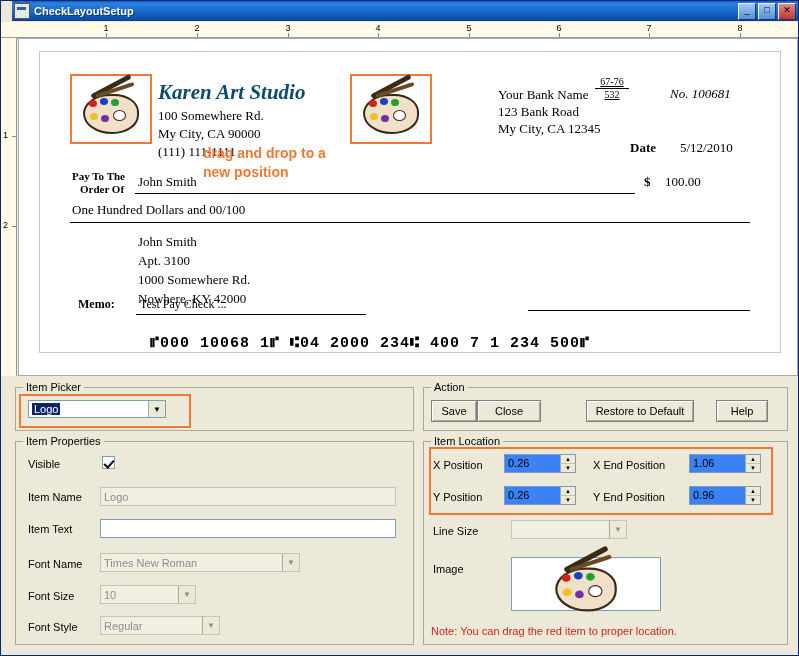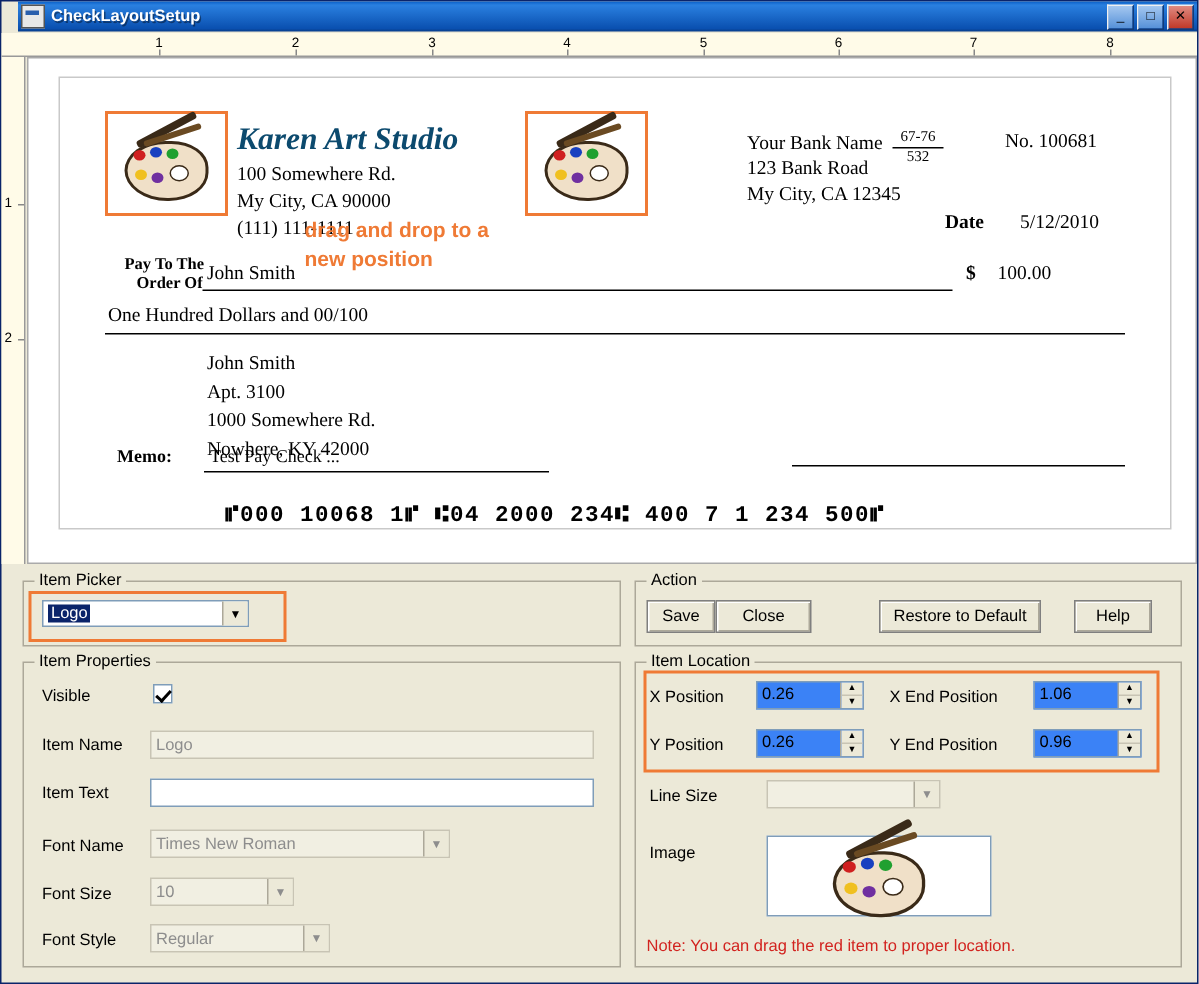--- a/index.html
+++ b/index.html
@@ -104,24 +104,24 @@
     font-weight:bold;font-style:italic;font-size:21px;color:#0c4a6e;
   }
   .addr{position:absolute;font-family:"Liberation Serif",serif;font-size:13px;color:#000;}
   .dragnote{
     position:absolute;color:#ef7a35;font-weight:bold;font-size:14px;
     line-height:19px;
   }
   .bank{position:absolute;font-family:"Liberation Serif",serif;font-size:13px;line-height:17px;}
   .frac{position:absolute;font-family:"Liberation Serif",serif;font-size:10px;text-align:center;}
   .frac .top{border-bottom:1px solid #000;padding-bottom:1px;}
-  .checkno{position:absolute;font-family:"Liberation Serif",serif;font-size:13px;}
+  .checkno{position:absolute;font-family:"Liberation Serif",serif;font-size:13px;font-style:italic;}
   .datelbl{position:absolute;font-family:"Liberation Serif",serif;font-size:13px;font-weight:bold;}
   .dateval{position:absolute;font-family:"Liberation Serif",serif;font-size:13px;}
-  .payto{position:absolute;font-family:"Liberation Serif",serif;font-size:11px;font-weight:bold;line-height:13px;margin-left:11px;}
+  .payto{position:absolute;font-family:"Liberation Serif",serif;font-size:11px;font-weight:bold;line-height:13px;}
   .payee{position:absolute;font-family:"Liberation Serif",serif;font-size:13px;}
   .hline{position:absolute;height:1px;background:#000;}
   .dollar{position:absolute;font-family:"Liberation Serif",serif;font-size:13px;font-weight:bold;}
   .amount{position:absolute;font-family:"Liberation Serif",serif;font-size:13px;}
   .words{position:absolute;font-family:"Liberation Serif",serif;font-size:13px;}
   .addrblock{position:absolute;font-family:"Liberation Serif",serif;font-size:13px;line-height:19px;}
   .memolbl{position:absolute;font-family:"Liberation Serif",serif;font-size:12px;font-weight:bold;}
   .memoval{position:absolute;font-family:"Liberation Serif",serif;font-size:12px;}
   .micr{
     position:absolute;font-family:"Liberation Mono",monospace;
@@ -271,21 +271,21 @@
       <div class="addr" style="left:118px;top:74px;">My City, CA 90000</div>
       <div class="addr" style="left:118px;top:92px;">(111) 111-1111</div>
 
       <div class="dragnote" style="left:163px;top:92px;white-space:pre;">drag and drop to a
 new position</div>
 
       <div class="bank" style="left:458px;top:34px;">Your Bank Name</div>
       <div class="bank" style="left:458px;top:51px;">123 Bank Road</div>
       <div class="bank" style="left:458px;top:68px;">My City, CA 12345</div>
 
-      <div class="frac" style="left:555px;top:34px;width:34px;">
+      <div class="frac" style="left:555px;top:24px;width:34px;text-decoration:underline;">
         <div class="top">67-76</div>
         <div>532</div>
       </div>
 
       <div class="checkno" style="left:630px;top:34px;">No. 100681</div>
 
       <div class="datelbl" style="left:590px;top:88px;">Date</div>
       <div class="dateval" style="left:640px;top:88px;">5/12/2010</div>
 
       <div class="payto" style="left:32px;top:118px;">Pay To The</div>

